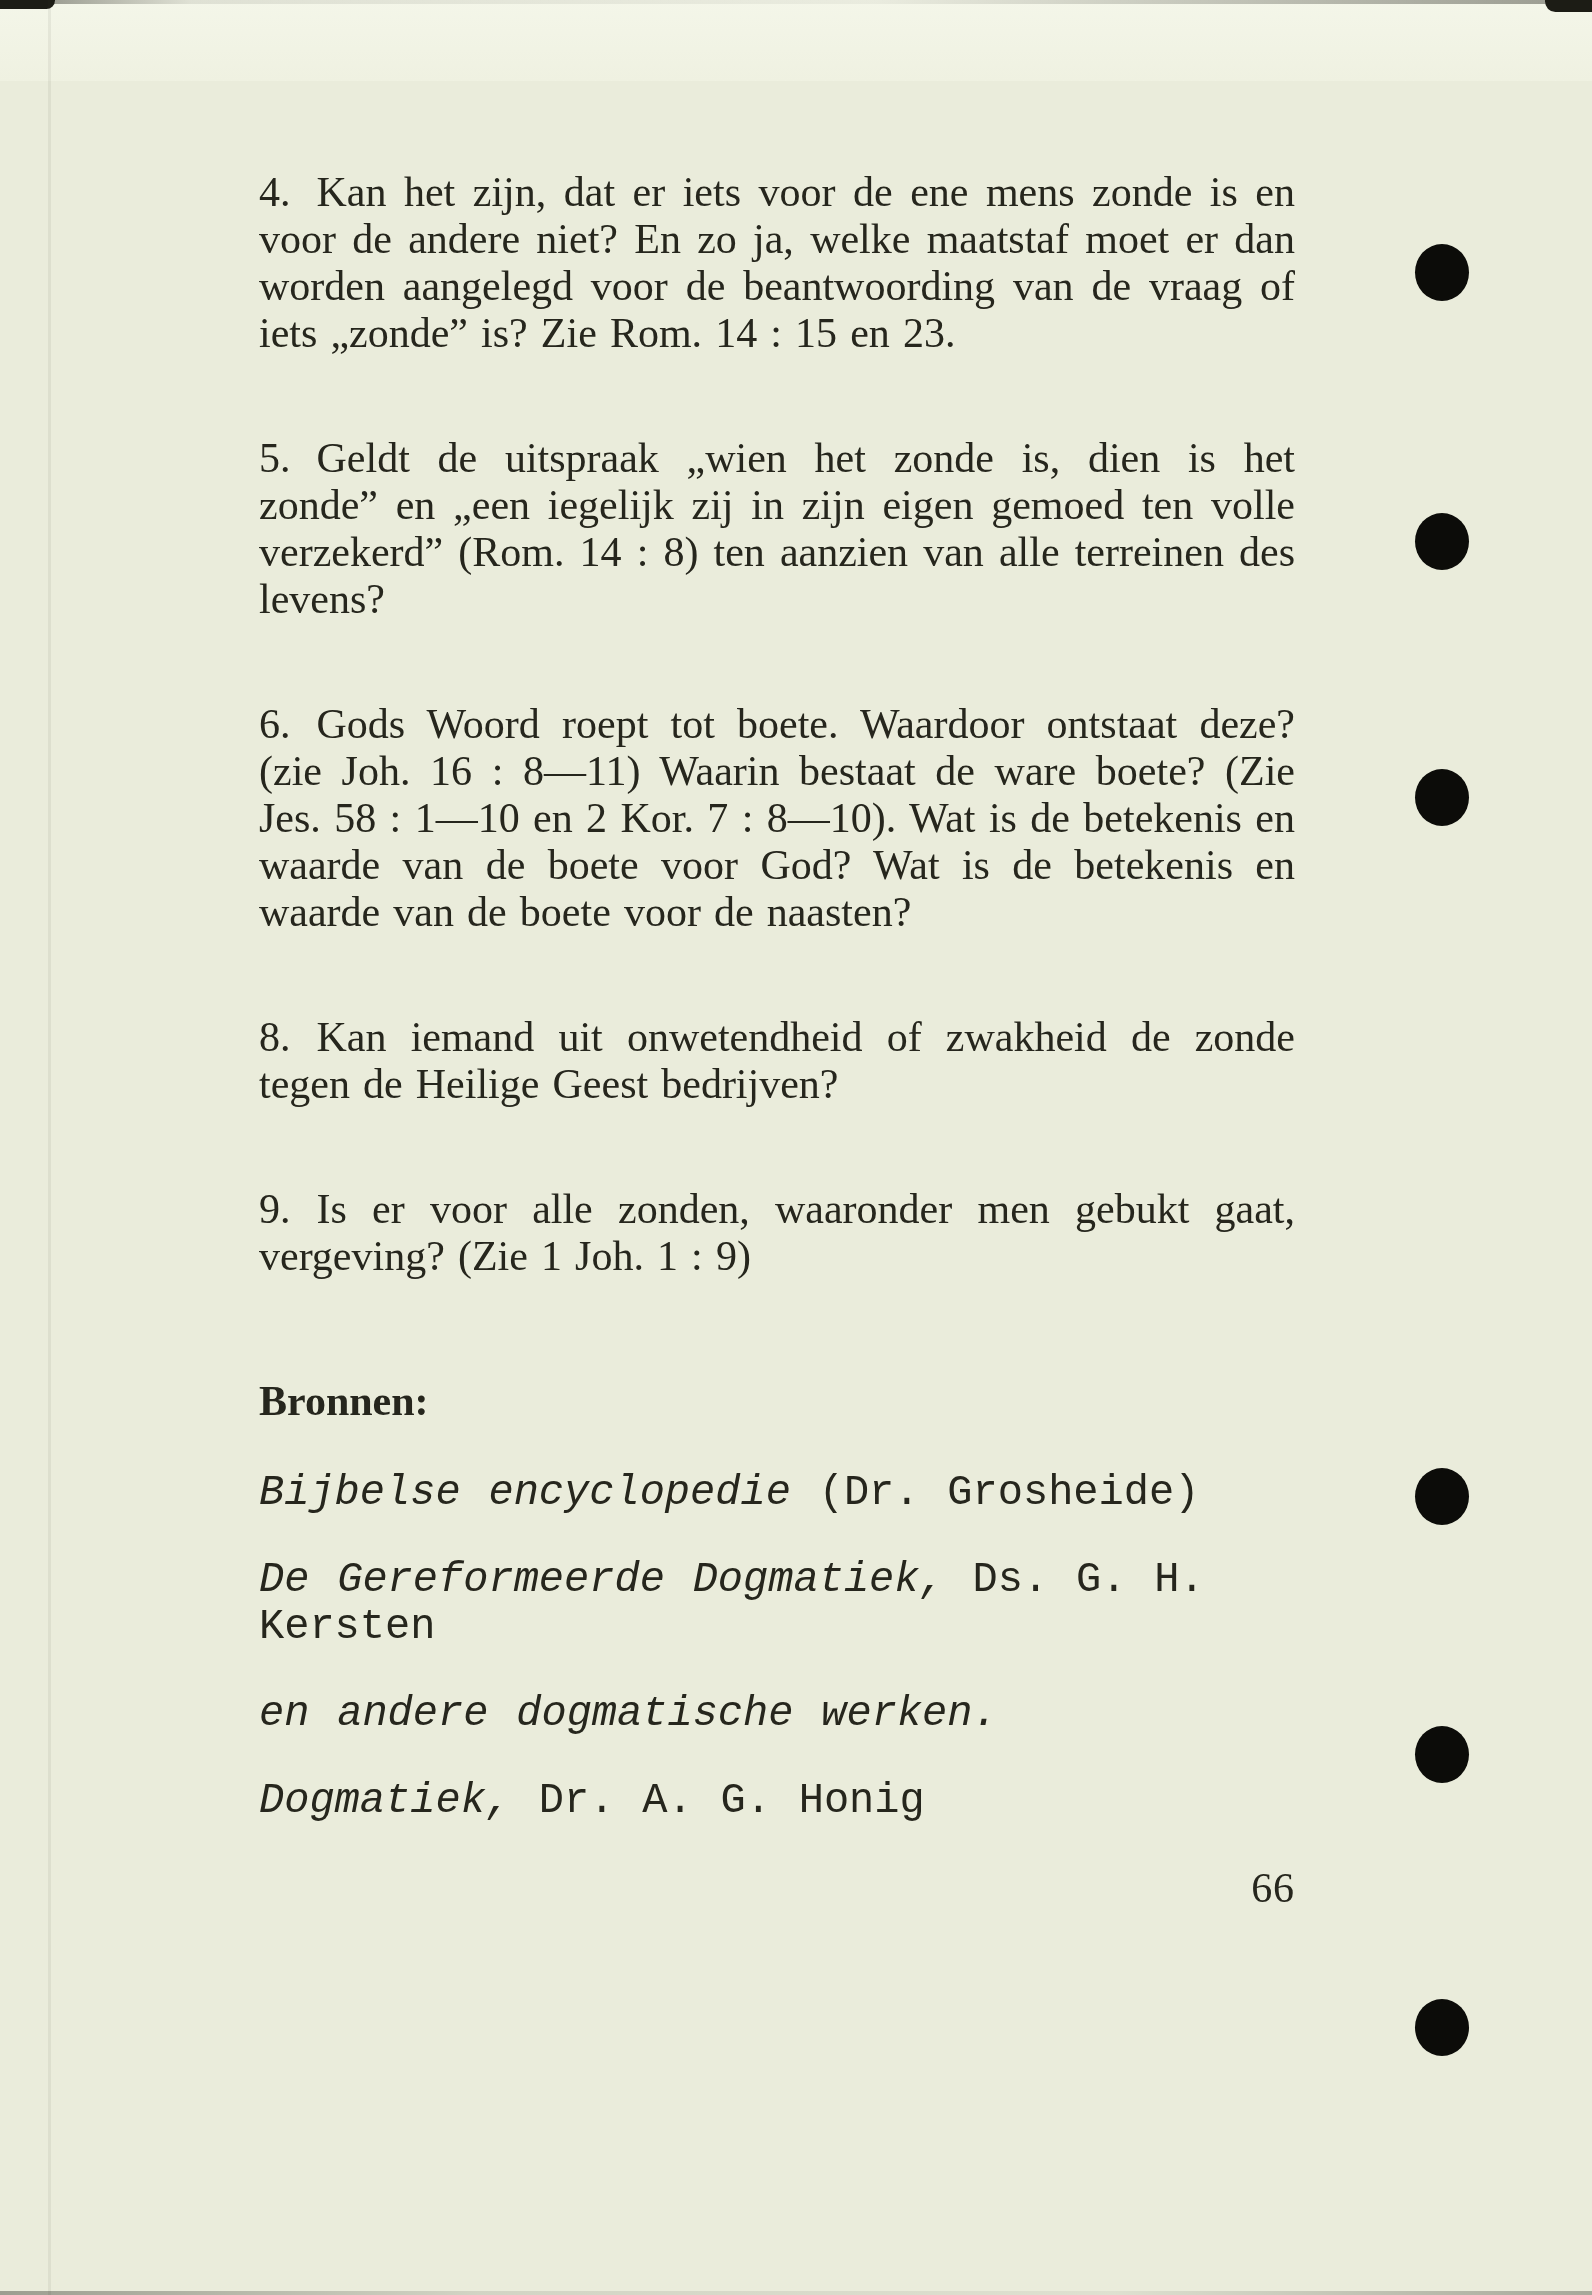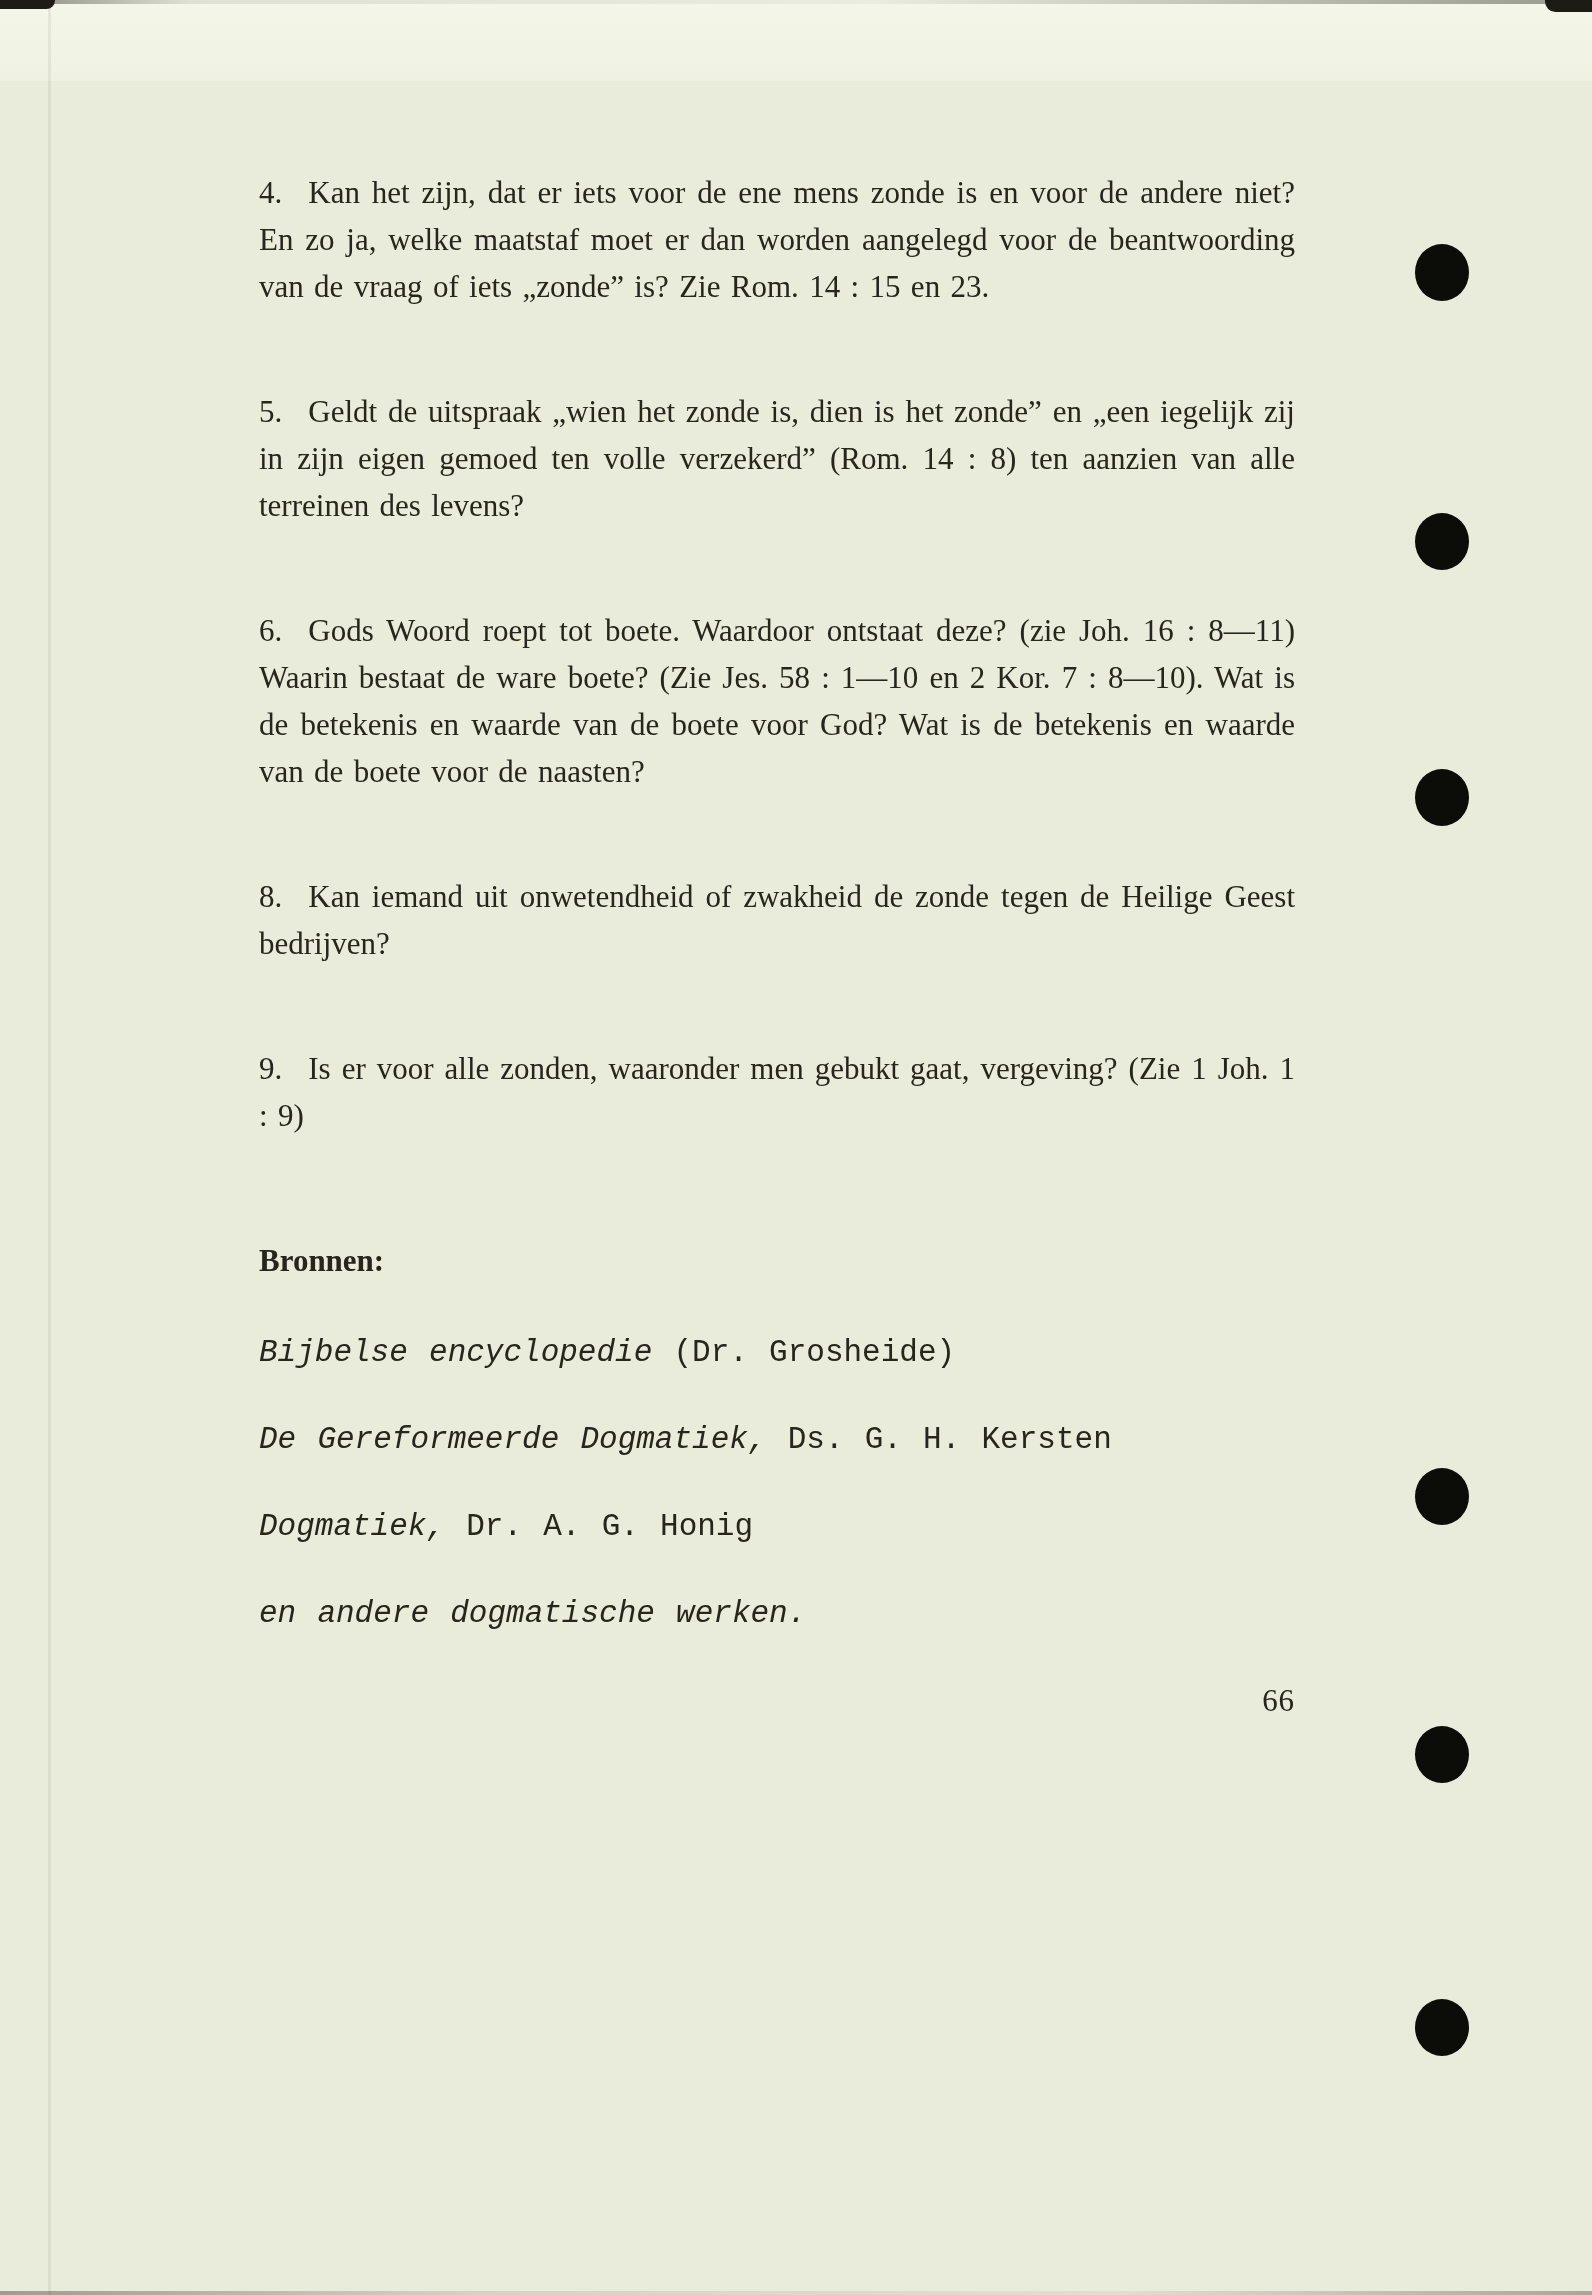--- a/index.html
+++ b/index.html
@@ -66,21 +66,21 @@
     border-radius: 50%;
     background: #0c0c09;
   }
 
   
   .text-column {
     position: absolute;
     left: 259px;
     top: 169px;
     width: 1036px;
-    font-size: 31px;
+    font-size: 42px;
     line-height: 47px;
     word-spacing: 2.6px;
   }
 
   p.question {
     text-align: justify;
     margin: 0 0 78px 0;
   }
   p.question:last-of-type { margin-bottom: 0; }
 
@@ -151,25 +151,25 @@
     <span class="it">Bijbelse encyclopedie</span>
     <span>(Dr. Grosheide)</span>
   </p>
 
   <p class="source">
     <span class="it">De Gereformeerde Dogmatiek,</span>
     <span>Ds. G. H. Kersten</span>
   </p>
 
   <p class="source">
-    <span class="it">Dogmatiek,</span>
-    <span>Dr. A. G. Honig</span>
+    <span class="it">en andere dogmatische werken.</span>
+    <span></span>
   </p>
 
   <p class="source">
-    <span class="it">en andere dogmatische werken.</span>
-    <span></span>
+    <span class="it">Dogmatiek,</span>
+    <span>Dr. A. G. Honig</span>
   </p>
 
   <div class="pagenum">66</div>
 
 </main>
 
 
 </body></html>

